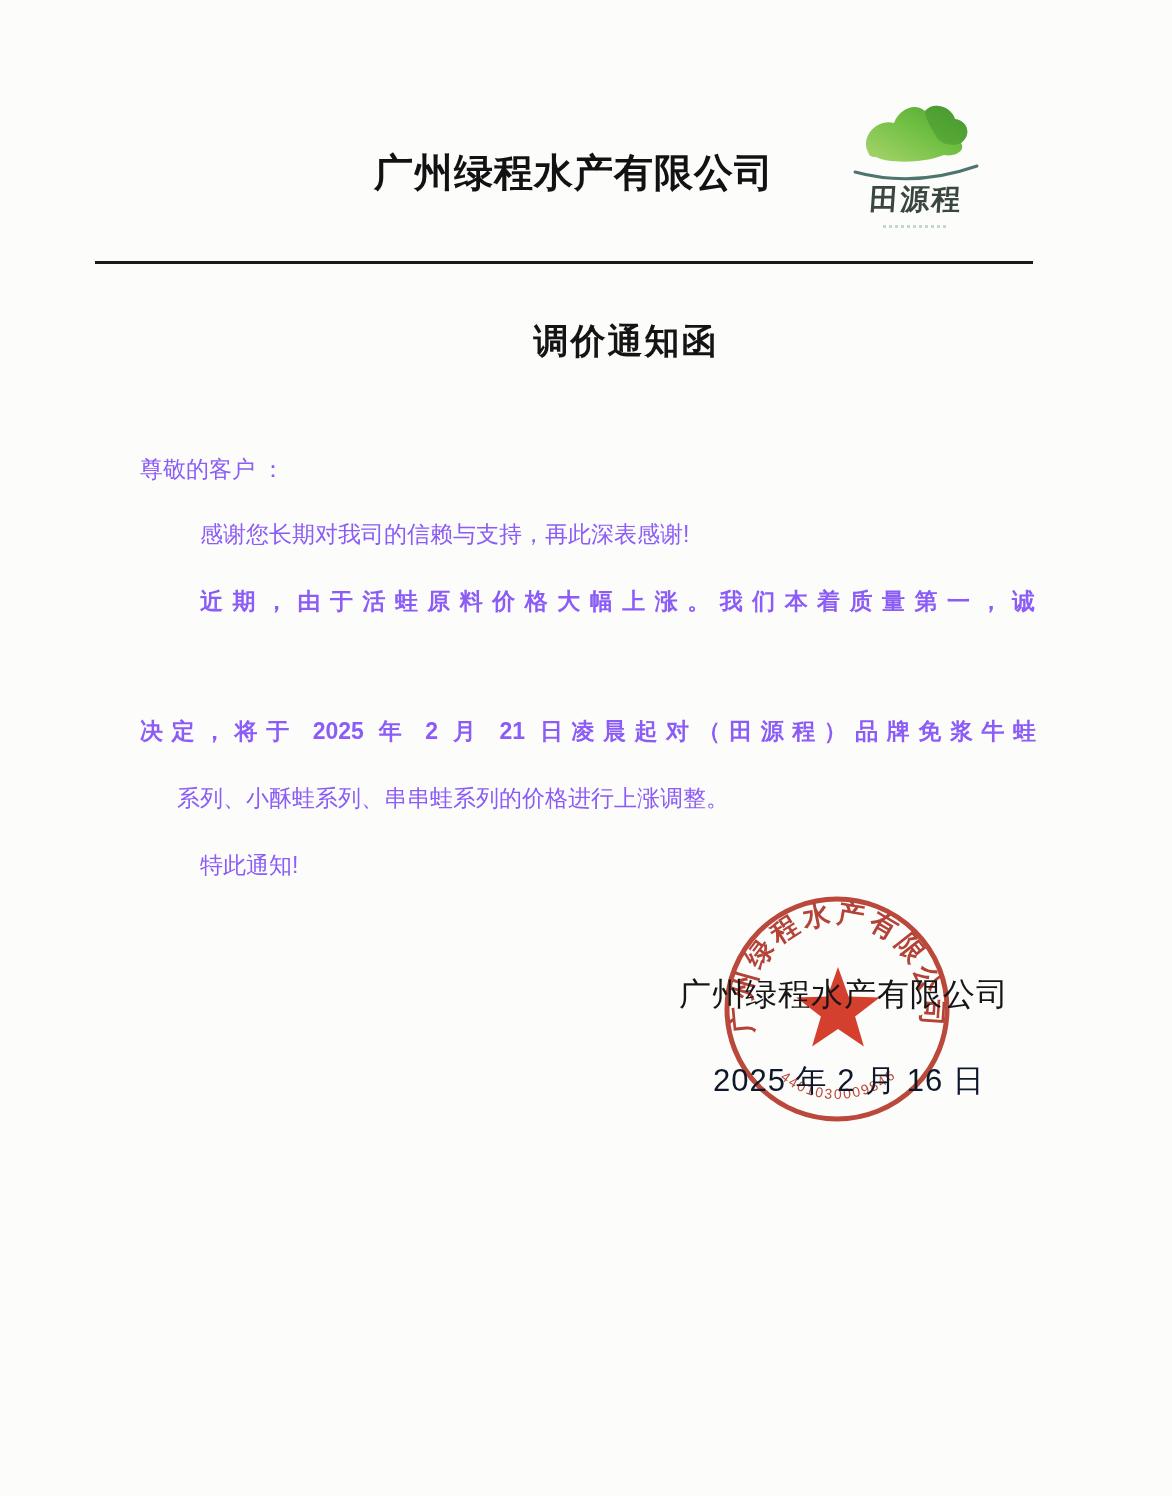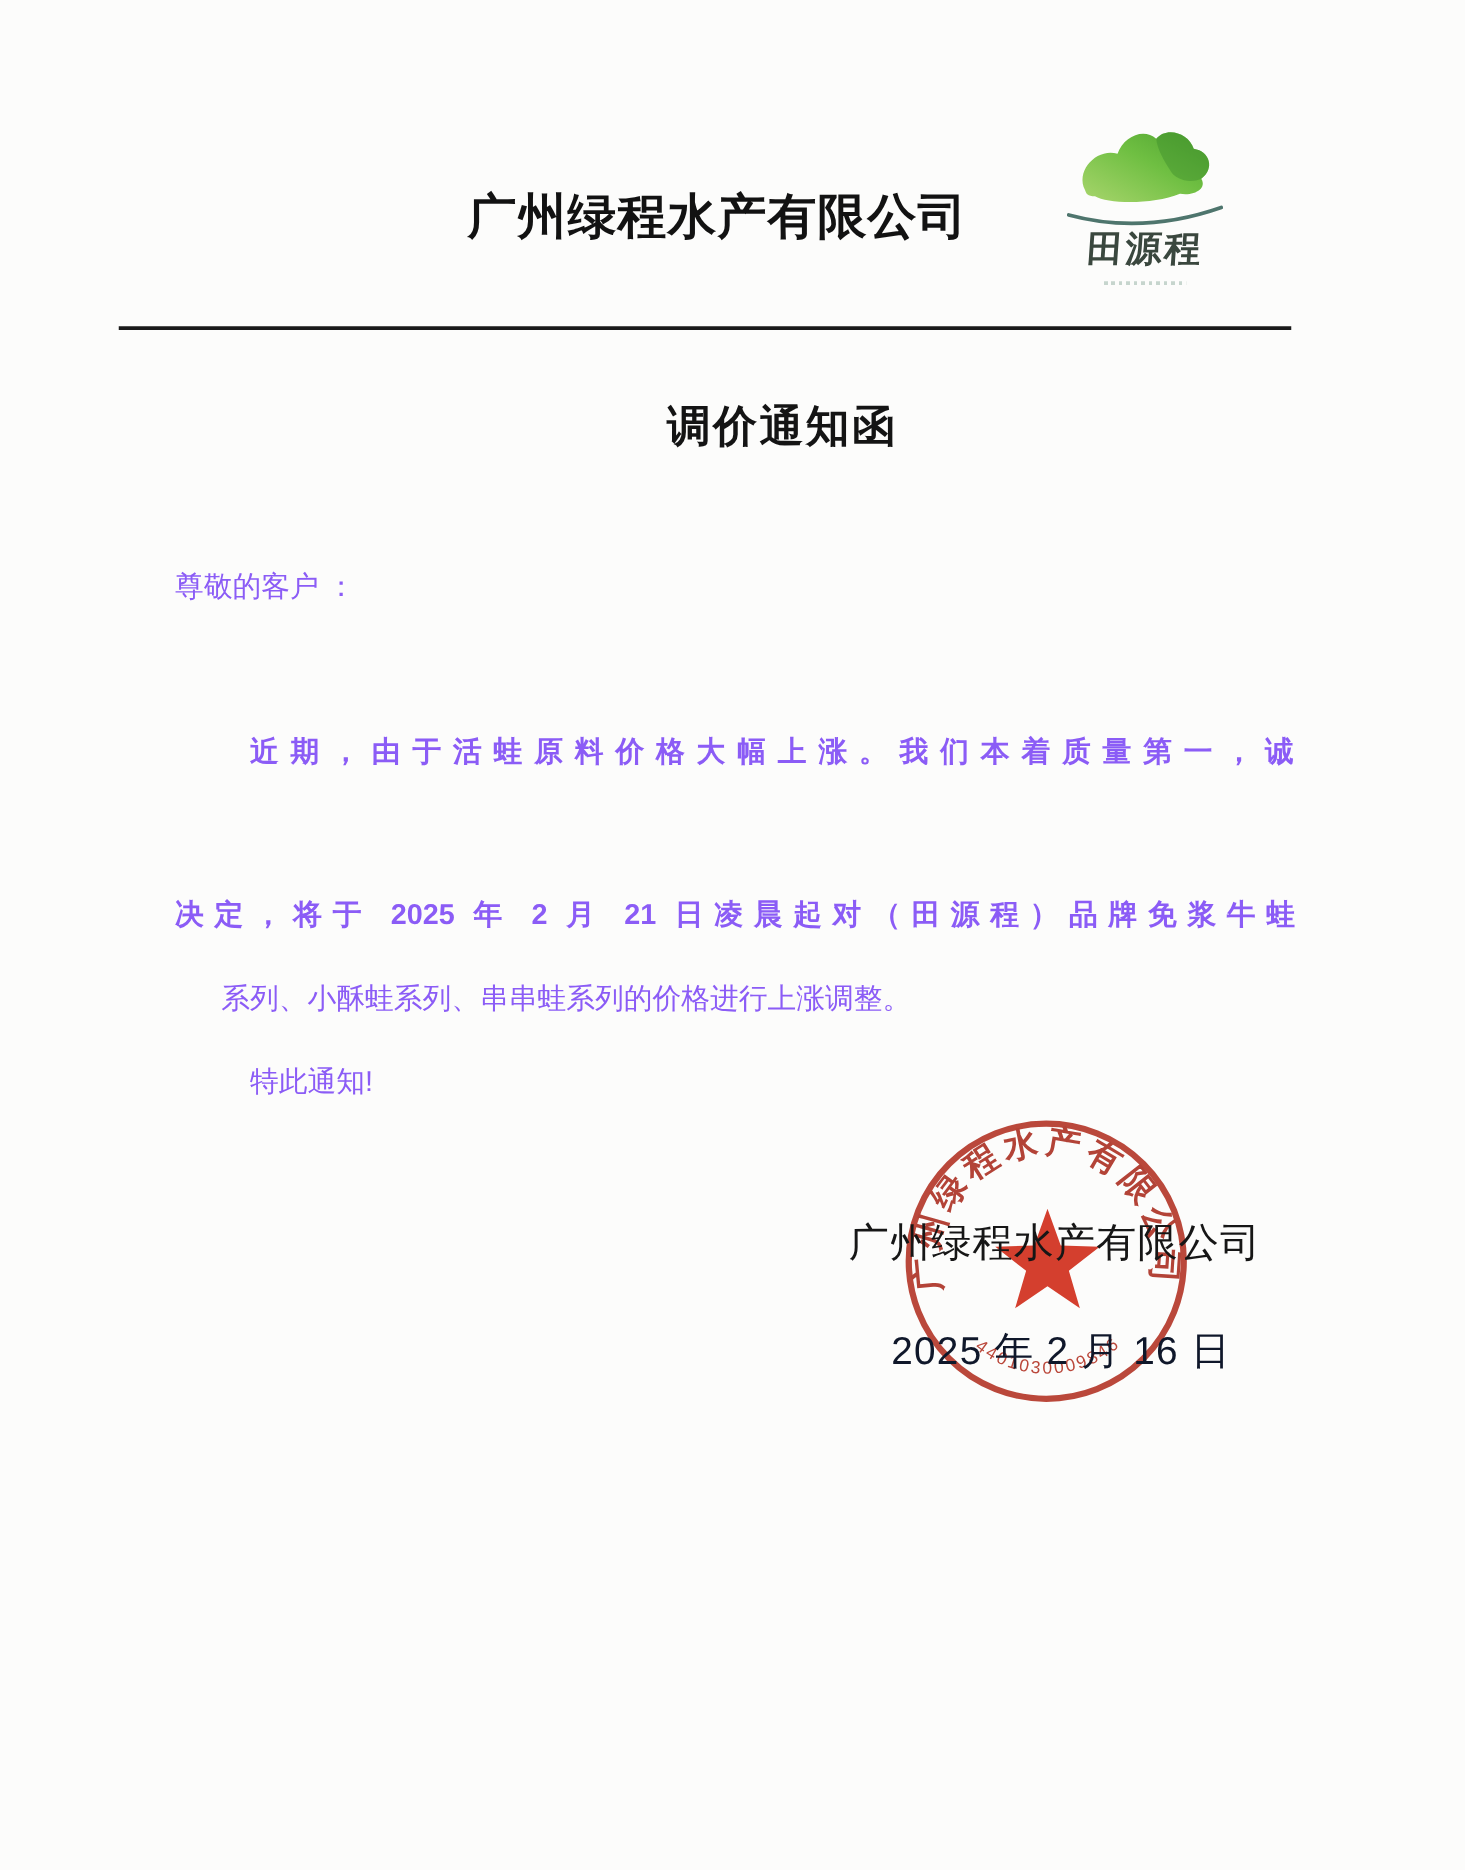--- a/index.html
+++ b/index.html
@@ -78,20 +78,21 @@
     </svg>
     <div class="logo-text">田源程</div>
     <div class="logo-tagline"></div>
   </div>
 
   <div class="divider"></div>
 
   <h2 class="doc-title">调价通知函</h2>
 
   <div class="bline t-sal">尊敬的客户 ：</div>
+  <div class="bline indent t-l2">感谢您长期对我司的信赖与支持，再此深表感谢!</div>
   <div class="bline indent just w-first t-l3">近期，由于活蛙原料价格大幅上涨。我们本着质量第一，诚</div>
   <div class="bline just w-wide t-l5">决定，将于 2025 年 2 月 21 日凌晨起对（田源程）品牌免浆牛蛙</div>
   <div class="bline t-l6">系列、小酥蛙系列、串串蛙系列的价格进行上涨调整。</div>
   <div class="bline indent t-close">特此通知!</div>
 
   <svg class="stamp" viewBox="0 0 250 250">
     <circle cx="125" cy="125" r="110" fill="none" stroke-width="5" stroke="#b5392b"></circle>
     <path id="sealTopArc" d="M 42.8 150.1 A 86 86 0 1 1 207.2 150.1" fill="none"></path>
     <text font-size="27" font-weight="700" letter-spacing="4.5" fill="#ad3427">
       <textPath href="#sealTopArc" startOffset="2">广州绿程水产有限公司</textPath>

